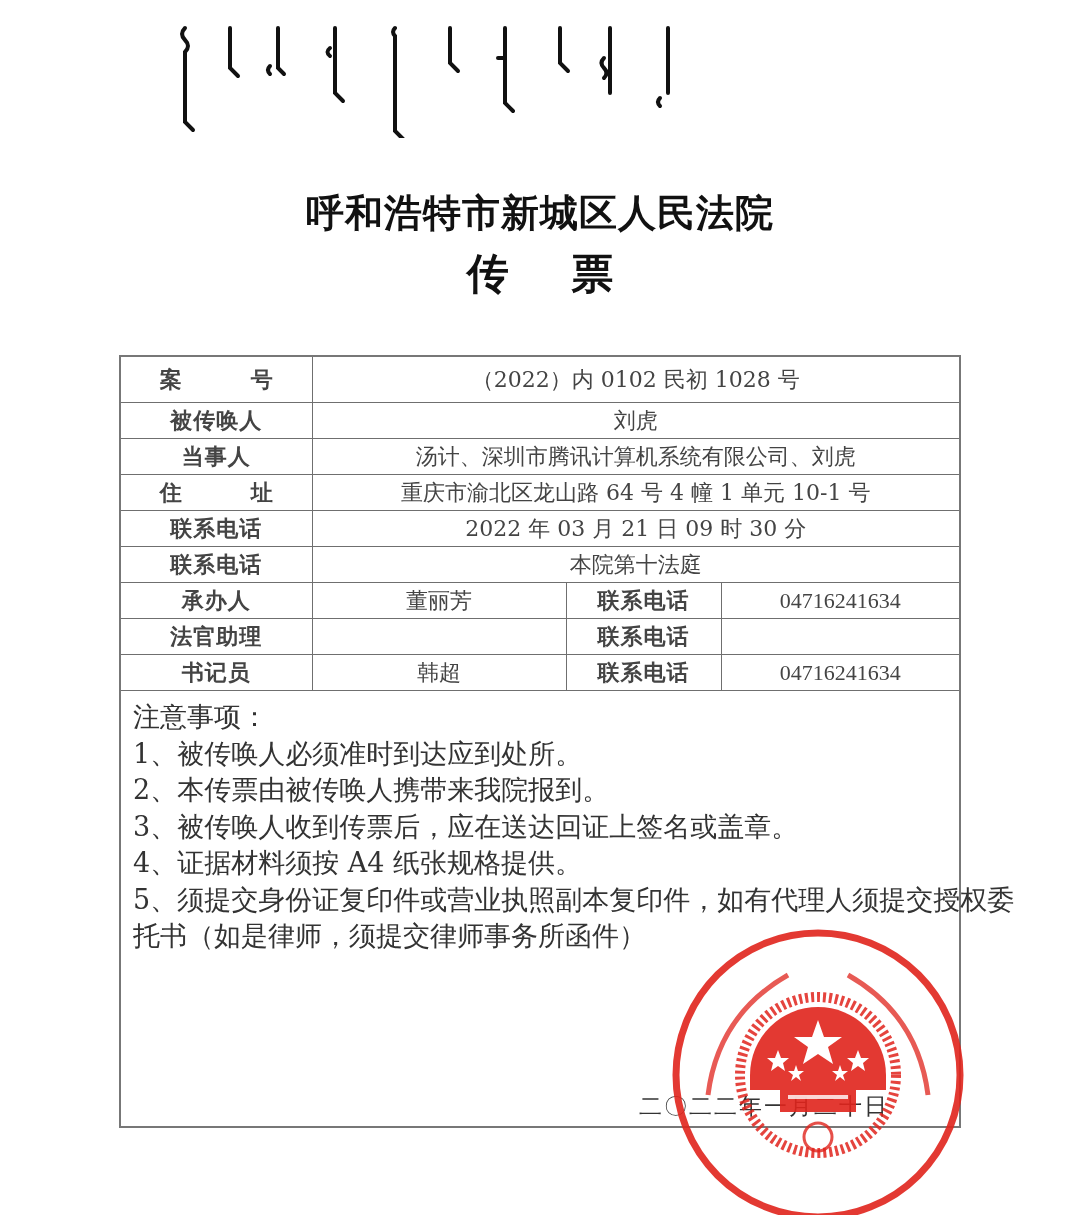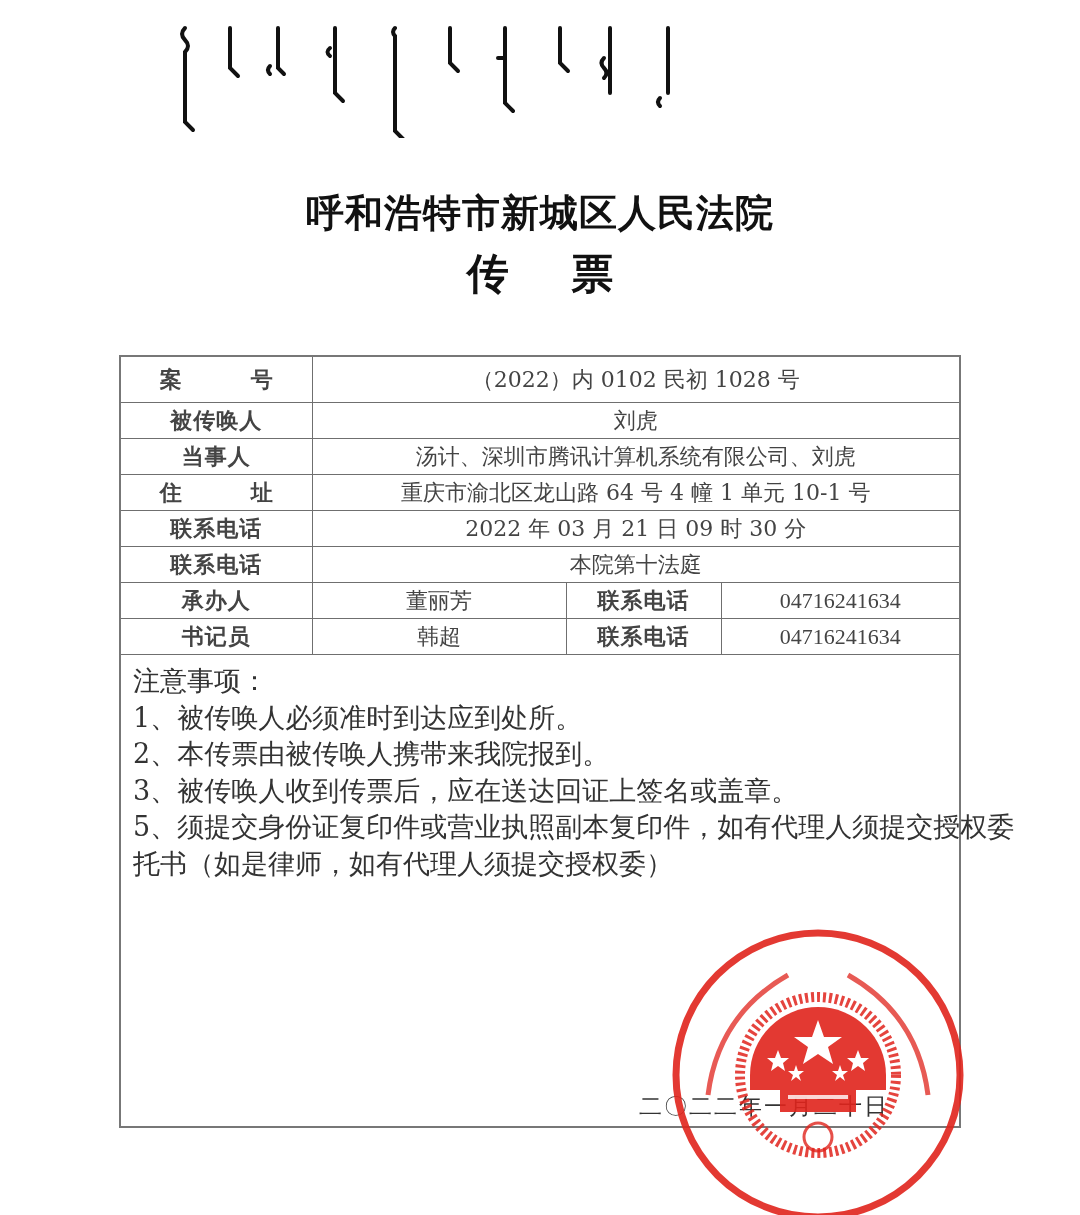--- a/index.html
+++ b/index.html
@@ -113,35 +113,42 @@
       <td class="lbl">联系电话</td>
       <td class="val" colspan="3">本院第十法庭</td>
     </tr>
     <tr>
       <td class="lbl">承办人</td>
       <td class="val">董丽芳</td>
       <td class="lbl">联系电话</td>
       <td class="phone">04716241634</td>
     </tr>
     <tr>
+      <td class="lbl">法官助理</td>
+      <td class="val"></td>
+      <td class="lbl">联系电话</td>
+      <td class="phone"></td>
+    </tr>
+    <tr>
       <td class="lbl">书记员</td>
       <td class="val">韩超</td>
       <td class="lbl">联系电话</td>
       <td class="phone">04716241634</td>
     </tr>
   </tbody>
     </table>
 
   <div class="notes">
     <div>注意事项：</div>
     <div>1、被传唤人必须准时到达应到处所。</div>
     <div>2、本传票由被传唤人携带来我院报到。</div>
     <div>3、被传唤人收到传票后，应在送达回证上签名或盖章。</div>
+    <div>4、证据材料须按 A4 纸张规格提供。</div>
     <div>5、须提交身份证复印件或营业执照副本复印件，如有代理人须提交授权委</div>
-    <div>托书（如是律师，如有代理人须提交授权委）</div>
+    <div>托书（如是律师，须提交律师事务所函件）</div>
   </div>
 
   <div class="date-line">二〇二二年一月二十日</div>
 </div>
 
 <div class="seal">
   <svg viewBox="0 0 300 300">
     <circle cx="150" cy="150" r="142" fill="none" stroke="#e0231c" stroke-width="7" opacity="0.9"></circle>
     <circle cx="150" cy="150" r="78" fill="none" stroke="#e0231c" stroke-width="10" stroke-dasharray="3 3" opacity="0.85"></circle>
     <path d="M82 150 A68 68 0 0 1 218 150 L218 165 L82 165 Z" fill="#e0231c" opacity="0.9"></path>

